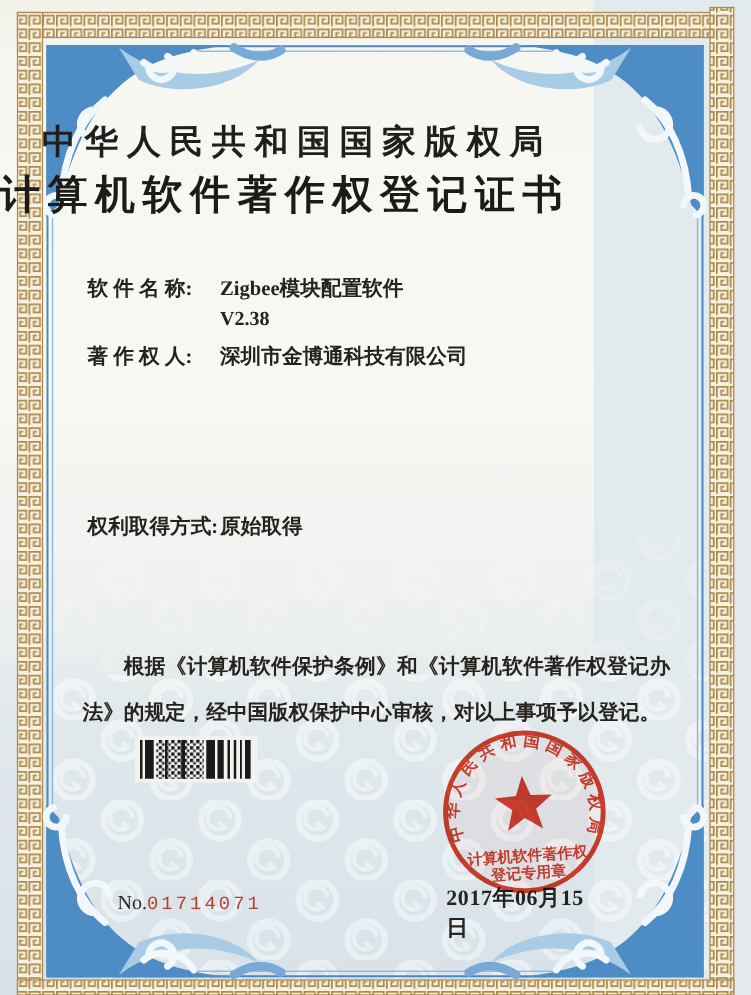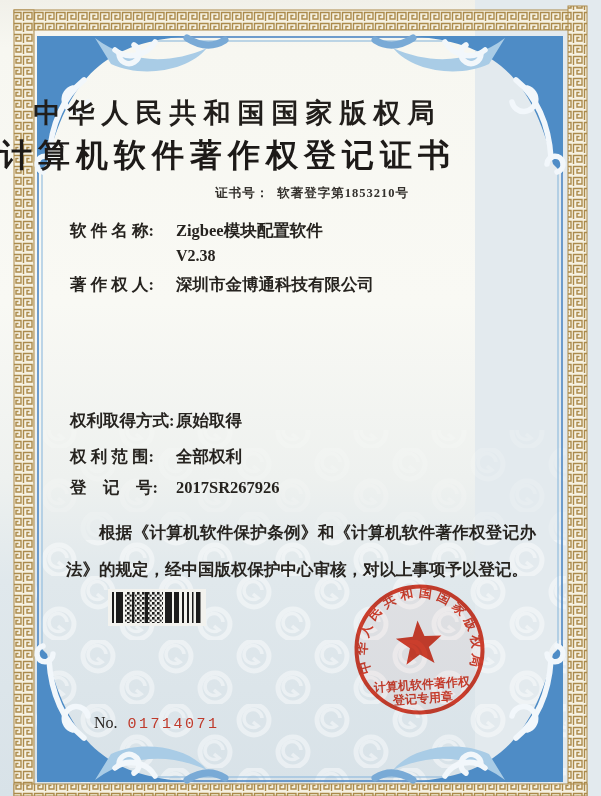--- a/index.html
+++ b/index.html
@@ -38,21 +38,21 @@
     font-size:16.5px;font-weight:700;line-height:37px;
     text-indent:33px;text-align:justify;color:#26231f;font-family:Liberation Mono, monospace;
   }
   .issue-date{
     left:357px;top:706px;font-size:17.5px;font-weight:700;letter-spacing:0.5px;color:#26231f;z-index:3;
   }
   .serial{left:94px;top:714px;z-index:3;}
   .serial .no{font-size:16px;color:#2a2724;}
   .serial .num{
     font-family:"Liberation Mono", monospace;
-    font-size:15px;letter-spacing:2.5px;margin-left:10px;color:#bf3a2b;
+    font-size:15px;letter-spacing:2.5px;color:#bf3a2b;
   }
   .seal-svg{position:absolute;left:347px;top:577px;z-index:5;mix-blend-mode:multiply;pointer-events:none;}
 </style>
 </head>
 <body>
 
 <div class="page">
 
   <svg class="gfx" width="601" height="796" viewBox="0 0 601 796" xmlns="http://www.w3.org/2000/svg" xmlns:xlink="http://www.w3.org/1999/xlink">
     <defs>
@@ -125,44 +125,36 @@
         <rect x="75" y="0" width="2" height="31"></rect>
         <rect x="80" y="0" width="1.5" height="31"></rect>
         <rect x="84" y="0" width="4.5" height="31"></rect>
       </g>
     </g>
   </svg>
 
   <div class="txt title">中华人民共和国国家版权局</div>
   <div class="txt subtitle">计算机软件著作权登记证书</div>
 
-  <div class="txt certno">
-    <span>证书号：</span><span class="cv">软著登字第1853210号</span>
-  </div>
 
   <div class="txt field row-0">
     <span class="flabel">软 件 名 称:</span><span class="fvalue">Zigbee模块配置软件</span>
   </div>
   <div class="txt val-cont">V2.38</div>
 
   <div class="txt field row-1">
     <span class="flabel">著 作 权 人:</span><span class="fvalue">深圳市金博通科技有限公司</span>
   </div>
   <div class="txt field row-4">
     <span class="flabel">权利取得方式:</span><span class="fvalue">原始取得</span>
   </div>
-  <div class="txt field row-5">
-    <span class="flabel">权 利 范 围:</span><span class="fvalue">全部权利</span>
-  </div>
-  <div class="txt field row-6">
-    <span class="flabel">登　记　号:</span><span class="fvalue">2017SR267926</span>
-  </div>
 
   <div class="txt para">根据《计算机软件保护条例》和《计算机软件著作权登记办法》的规定，经中国版权保护中心审核，对以上事项予以登记。</div>
 
+  <div class="txt issue-date">2017年06月15日</div>
 
   <div class="txt serial">
     <span class="no">No.</span><span class="num">01714071</span>
   </div>
 
   <svg class="seal-svg" width="145" height="145" viewBox="0 0 145 145" xmlns="http://www.w3.org/2000/svg" xmlns:xlink="http://www.w3.org/1999/xlink">
     <g transform="translate(72.5,72.5) rotate(-4)" opacity="0.93">
       <circle r="63" fill="rgba(217,51,31,0.04)" stroke="#d9331f" stroke-width="4"></circle>
       <path id="sealArc" d="M -44 30 A 53 53 0 1 1 44 30" fill="none"></path>
       <text font-size="13" font-weight="700" fill="#d9331f" letter-spacing="4.5" font-family="Liberation Serif, serif">

